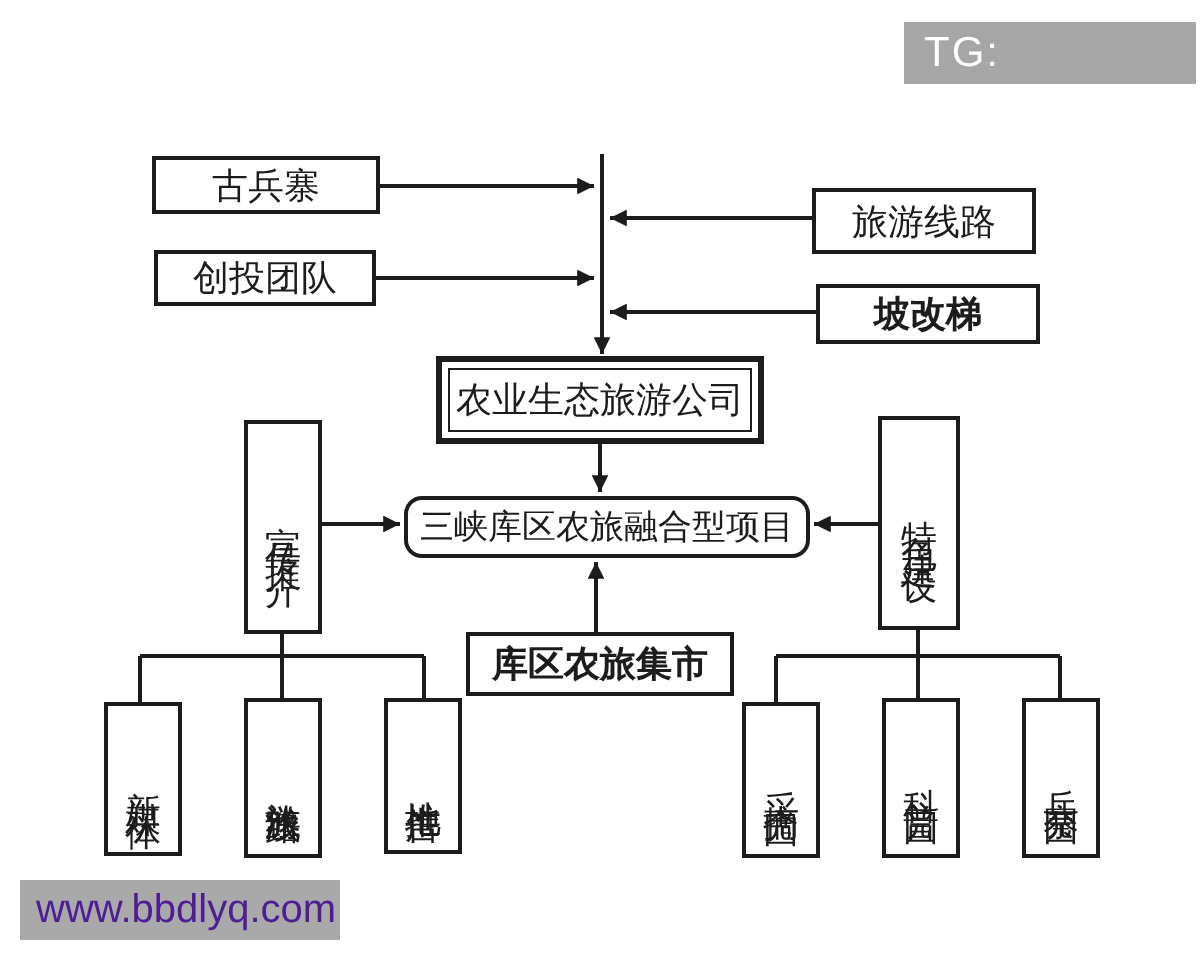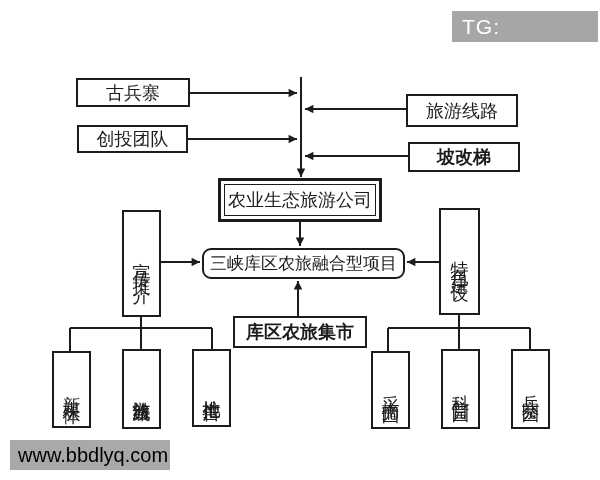--- a/index.html
+++ b/index.html
@@ -24,21 +24,21 @@
   .v3{letter-spacing:6px;}
   .v4{letter-spacing:1px;}
   .badge{
     position:absolute;left:452px;top:11px;width:146px;height:31px;
     background:#a6a6a6;color:#ffffff;font-family:"Liberation Sans",sans-serif;
     font-size:21px;line-height:31px;padding-left:10px;box-sizing:border-box;
     letter-spacing:1px;
   }
   .watermark{
     position:absolute;left:10px;top:440px;width:160px;height:30px;
-    background:#a9a9a9;color:#000000;font-family:"Liberation Sans",sans-serif;
+    background:#a9a9a9;color:#4c1d95;font-family:"Liberation Sans",sans-serif;
     font-size:20px;line-height:30px;padding-left:8px;box-sizing:border-box;
   }
   .fs17{font-size:17px;}
 </style>
 </head>
 <body>
 
 <div class="stage">
 
   <svg class="wires" viewBox="0 0 600 480" xmlns="http://www.w3.org/2000/svg">

